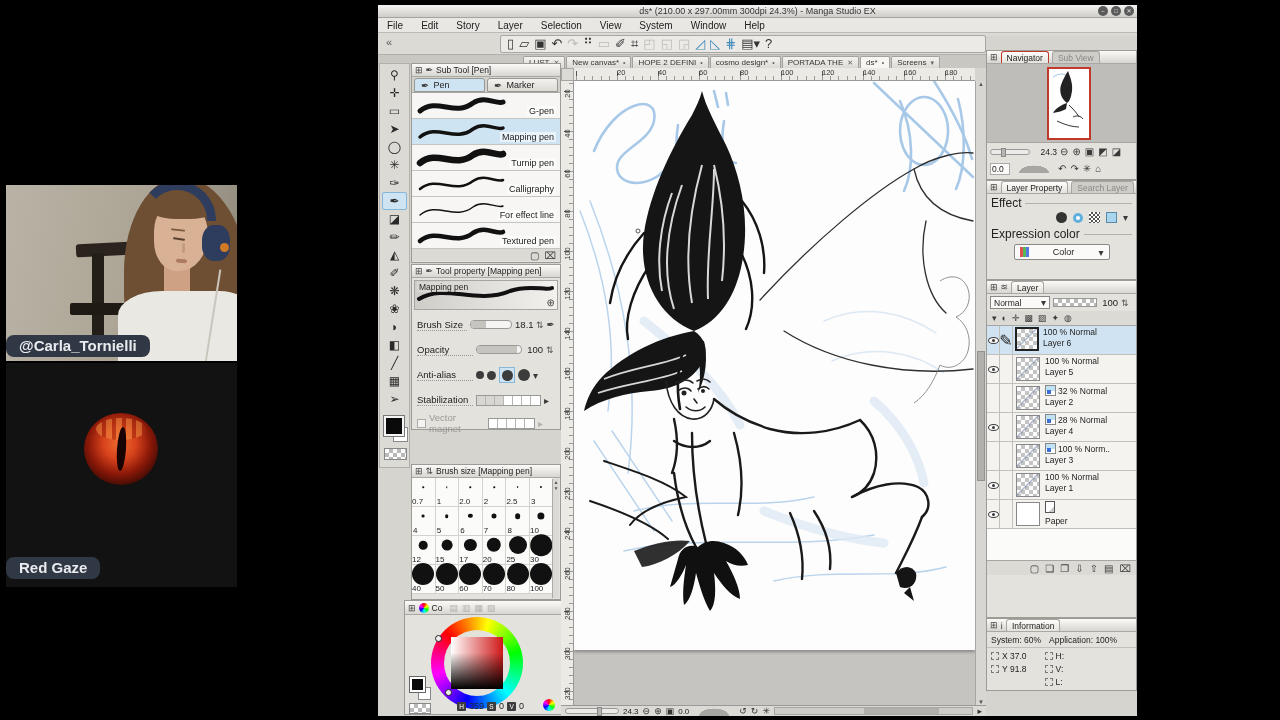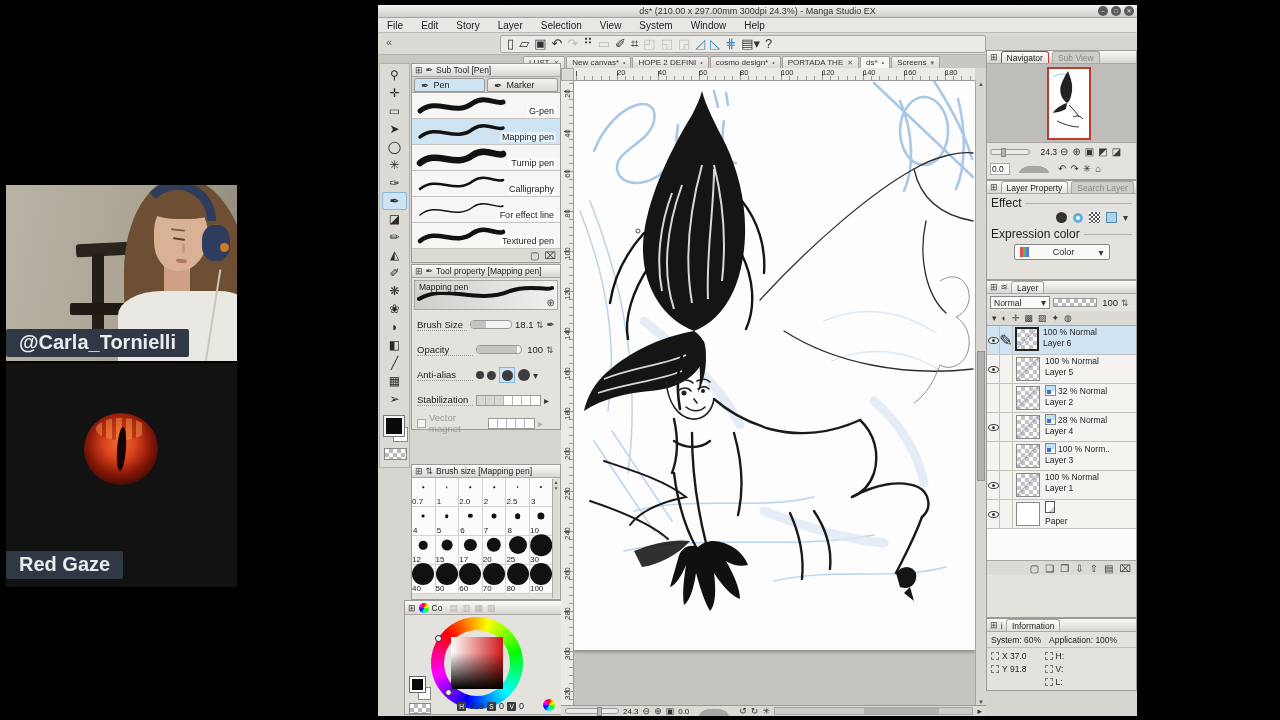--- a/index.html
+++ b/index.html
@@ -3,21 +3,21 @@
 <meta charset="utf-8">
 <style>
   *{margin:0;padding:0;box-sizing:border-box}
   body{background:#000;font-family:"Liberation Sans",sans-serif;-webkit-font-smoothing:antialiased}
   #stage{position:relative;width:1280px;height:720px;background:#000;overflow:hidden}
 
   
   .tile{position:absolute;overflow:hidden}
   #webcam{left:6px;top:185px;width:231px;height:176px;background:linear-gradient(100deg,#b9b3a6,#aca595 55%,#8e887c)}
   #redgaze{left:6px;top:363px;width:231px;height:224px;background:#121212}
-  .name-badge{position:absolute;left:0;background:#303845;color:#e9ebee;font-weight:bold;font-size:20px;padding:2px 13px 3px;border-radius:2px;z-index:9}
+  .name-badge{position:absolute;left:0;background:#303845;color:#e9ebee;font-weight:bold;font-size:15px;padding:2px 13px 3px;border-radius:8px;z-index:9}
   #webcam .name-badge{bottom:4px}
   #redgaze .name-badge{bottom:8px}
   
   .wc{position:absolute}
   .chairA-top{left:70px;top:58px;width:56px;height:13px;background:#2b241e;transform:rotate(-3deg);border-radius:3px}
   .chairA-post{left:86px;top:68px;width:12px;height:92px;background:#241e18}
   .chairA-seat{left:64px;top:118px;width:60px;height:12px;background:#201a14;border-radius:2px}
   .chairB-top{left:148px;top:76px;width:46px;height:11px;background:#2b241e;border-radius:3px}
   .chairB-post{left:162px;top:84px;width:10px;height:60px;background:#241e18}
   .hair-back{left:118px;top:-8px;width:126px;height:210px;background:#6e4f33;border-radius:45% 55% 35% 45%}

